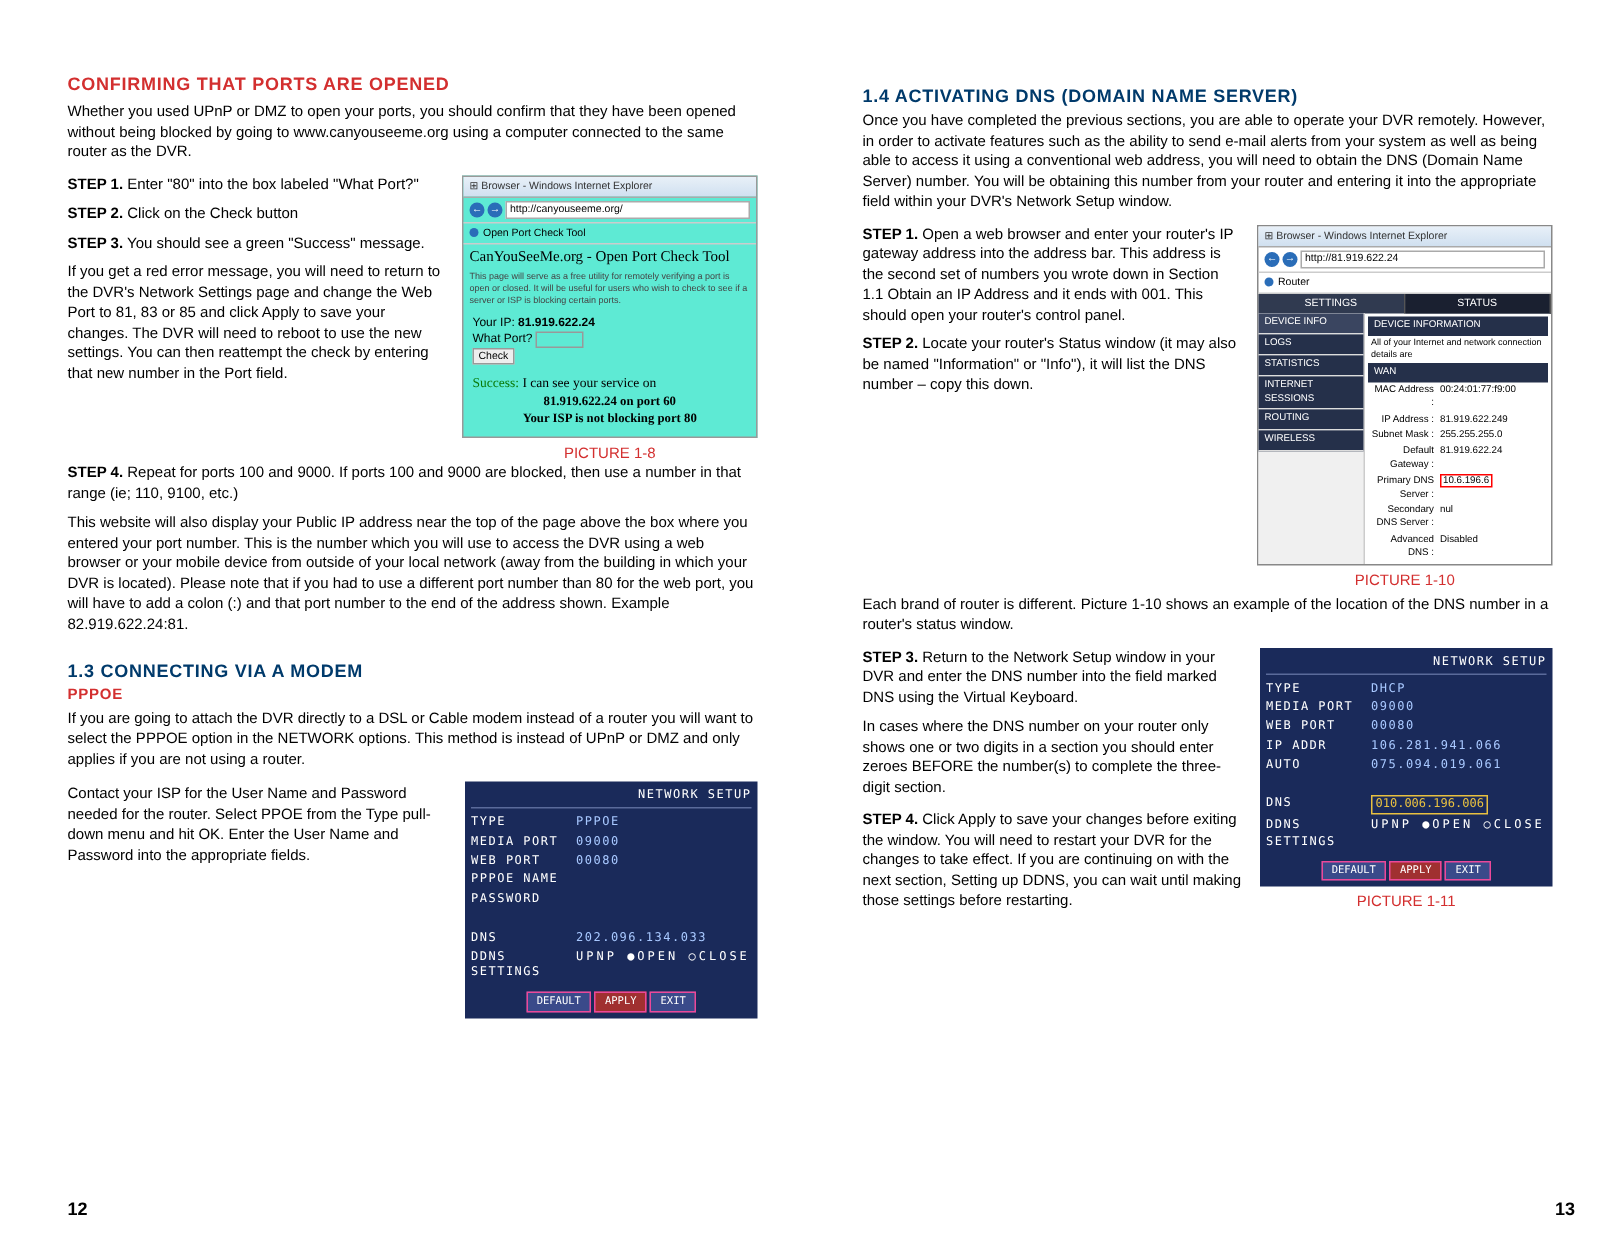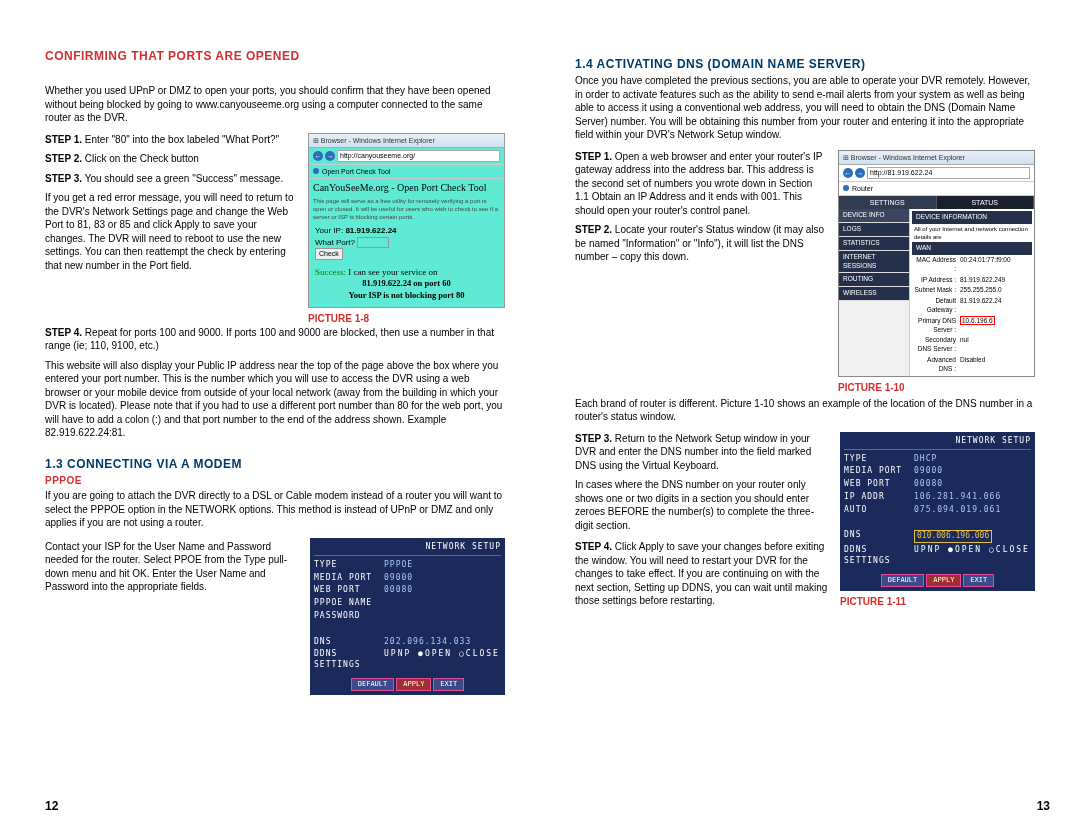--- a/index.html
+++ b/index.html
@@ -26,21 +26,21 @@
     color: #000;
   }
   .page-right {
     padding: 40px 45px 20px 35px;
   }
   h2.red {
     color: #d32f2f;
     font-size: 12px;
     font-weight: bold;
     letter-spacing: 0.5px;
-    margin: 8px 0 20px 0;
+    margin: 8px 0 4px 0;
   }
   h2.blue {
     color: #003a6b;
     font-size: 12px;
     font-weight: bold;
     letter-spacing: 0.5px;
     margin: 16px 0 2px 0;
   }
   h3.red-sub {
     color: #d32f2f;
@@ -50,21 +50,22 @@
     margin: 0 0 2px 0;
   }
   p { margin: 2px 0 8px 0; }
   .step { margin-bottom: 6px; }
   .step b { font-weight: bold; }
   .col-wrap { display: flex; gap: 10px; align-items: flex-start; margin-top:4px;}
   .col-text { flex: 1; }
   .pic-caption {
     color: #d32f2f;
     font-size: 10px;
-    font-weight: bold;
+    font-weight: normal;
+    text-align: center;
     margin-top: 4px;
   }
   .page-num {
     position: absolute;
     bottom: 20px;
     font-weight: bold;
     font-size: 12px;
   }
   .page-num.left { left: 45px; }
   .page-num.right { right: 30px; }

